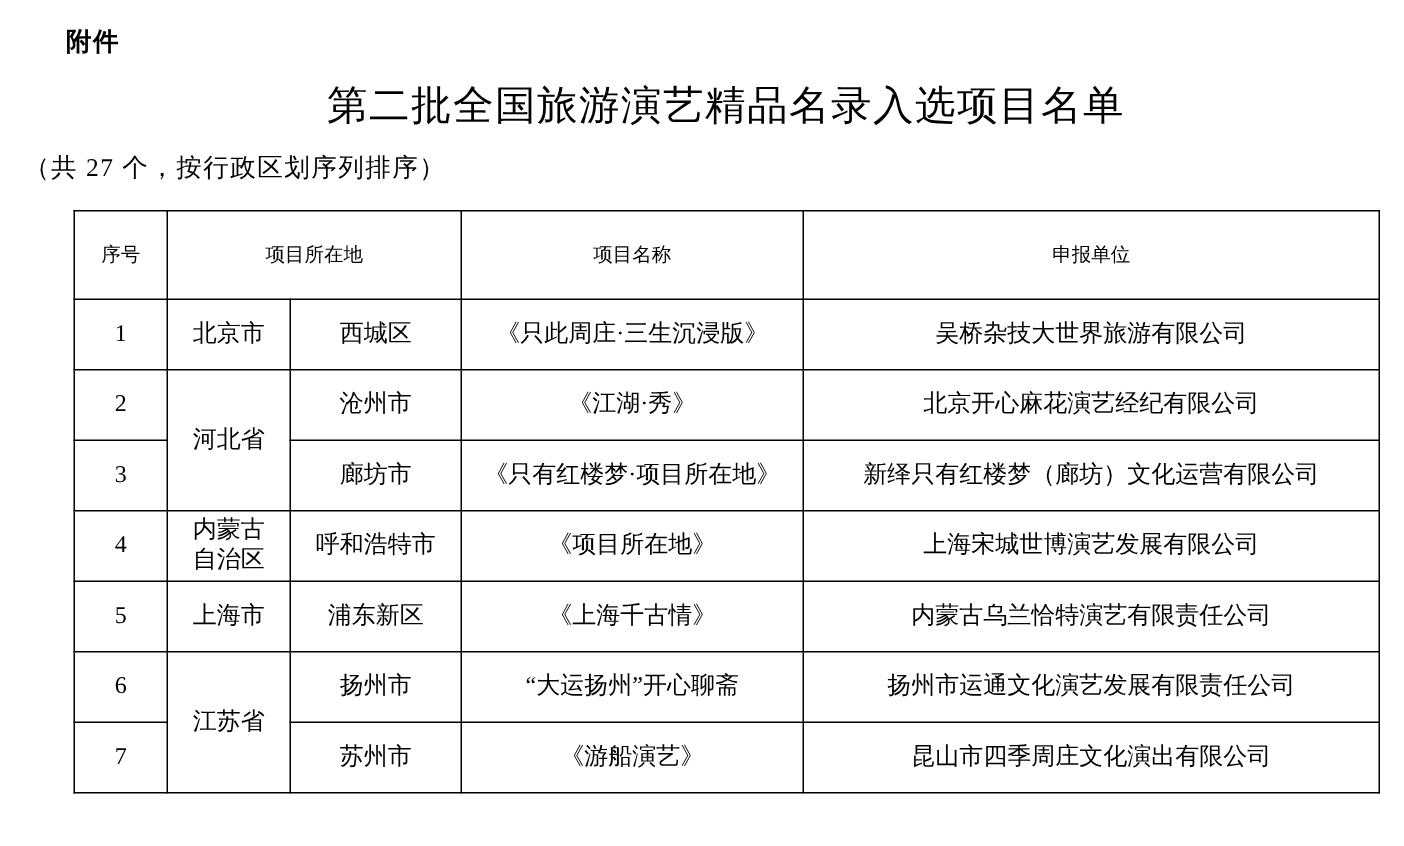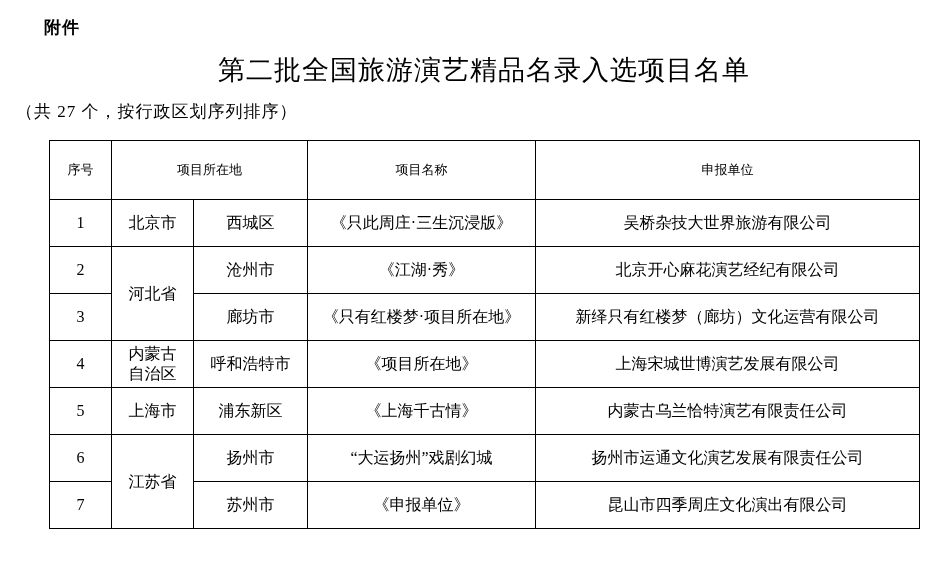--- a/index.html
+++ b/index.html
@@ -145,26 +145,26 @@
             <td>5</td>
             <td class="cell-prov">上海市</td>
             <td>浦东新区</td>
             <td>《上海千古情》</td>
             <td>内蒙古乌兰恰特演艺有限责任公司</td>
           </tr>
           <tr>
             <td>6</td>
             <td class="cell-prov" rowspan="2">江苏省</td>
             <td>扬州市</td>
-            <td>“大运扬州”戏剧幻城</td>
+            <td>“大运扬州”开心聊斋</td>
             <td>扬州市运通文化演艺发展有限责任公司</td>
           </tr>
           <tr>
             <td>7</td>
             <td>苏州市</td>
-            <td>《申报单位》</td>
+            <td>《游船演艺》</td>
             <td>昆山市四季周庄文化演出有限公司</td>
           </tr>
         </tbody>
     </table>
   </div>
 
 </div>
 
 </body></html>

